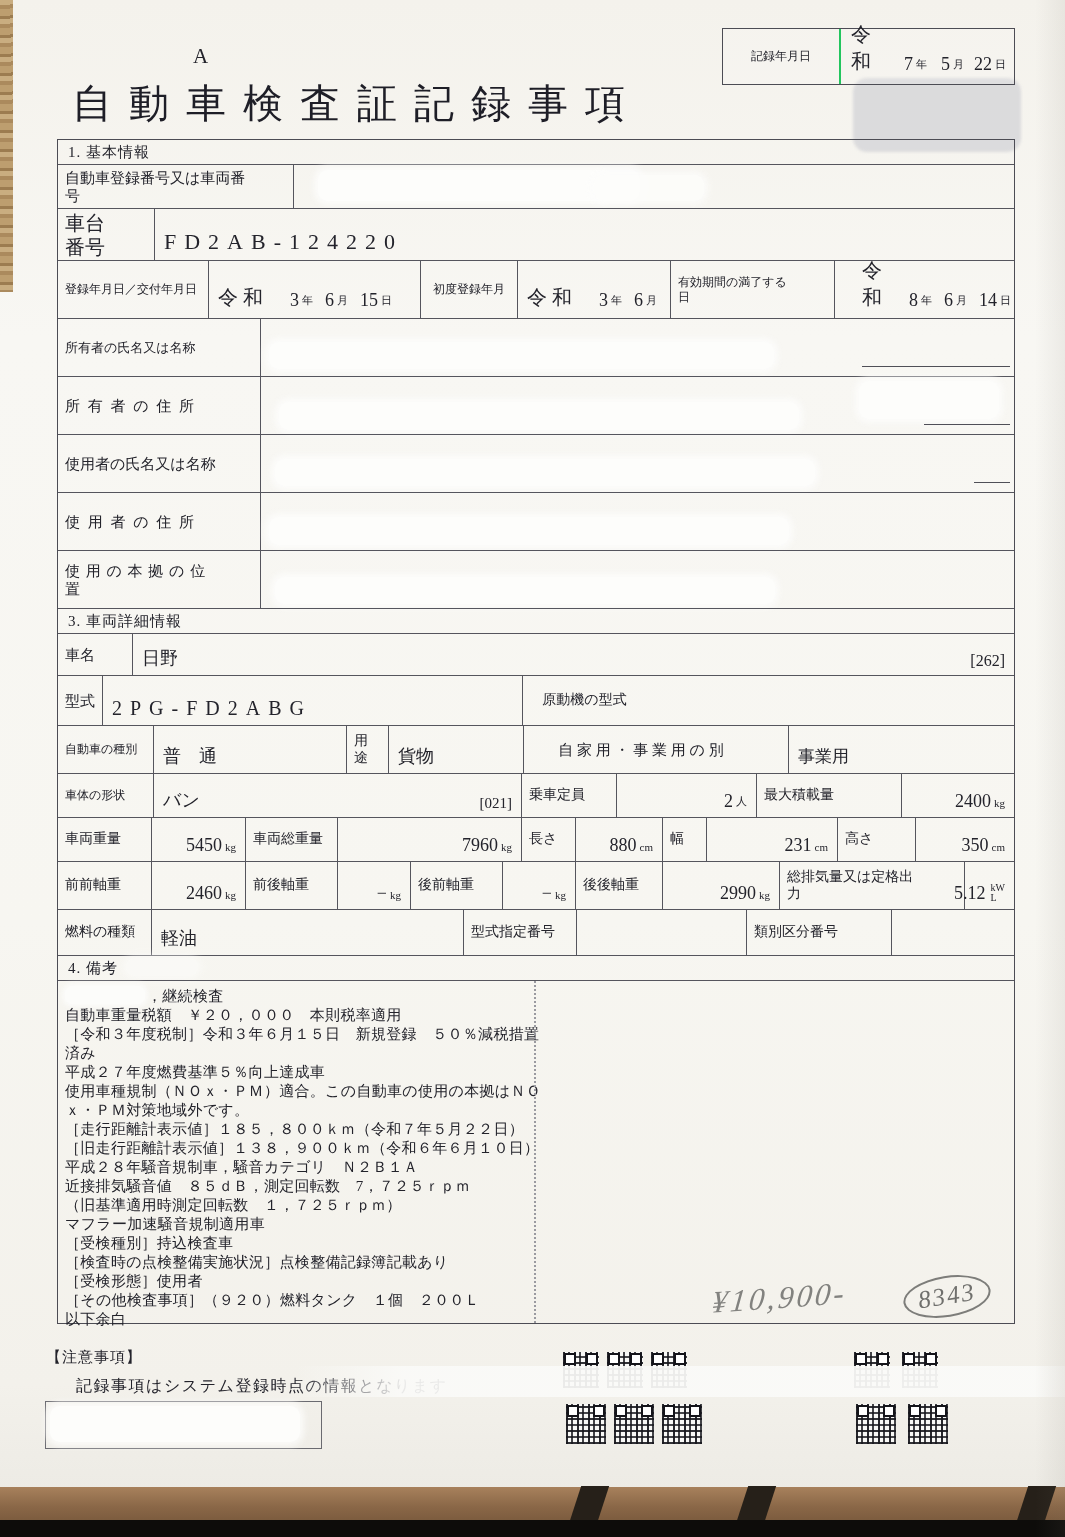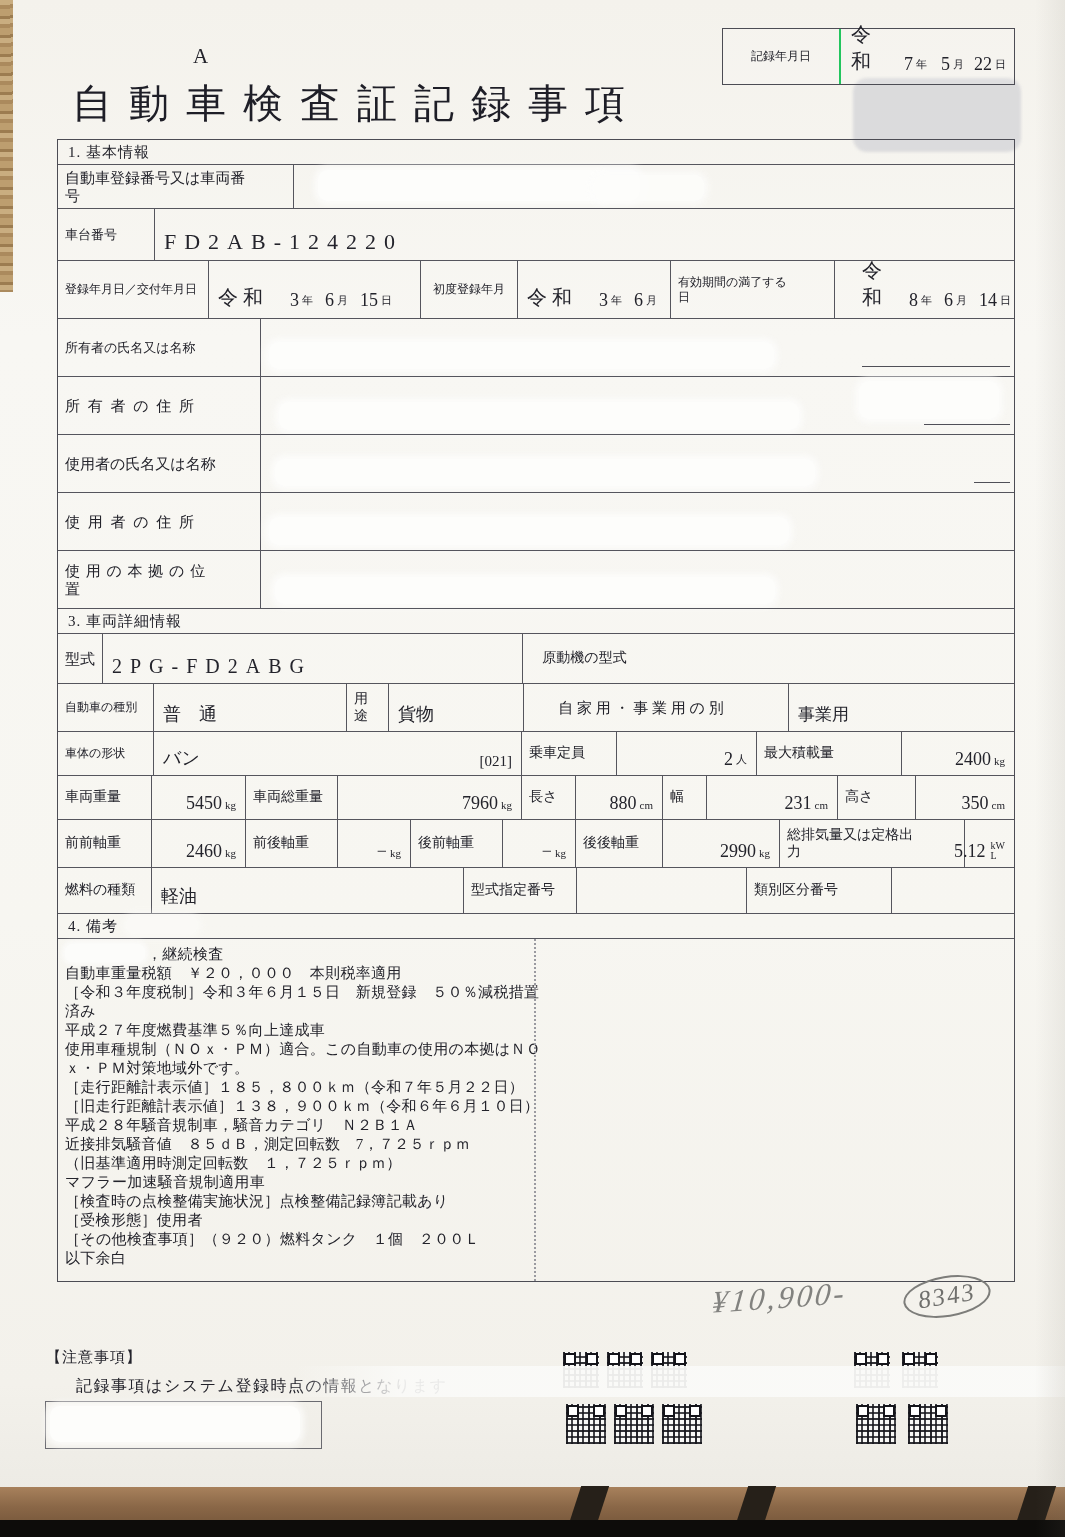--- a/index.html
+++ b/index.html
@@ -99,21 +99,21 @@
     <div class="r" style="height:44px">
       <div class="c fc lab" style="width:205px;font-size:15px">
           <span>自動車登録番号又は車両番号</span>
         </div>
       <div class="c val grow">
         <div class="blob" style="left:24px;top:5px;width:322px;height:31px"></div>
         <div class="blob" style="left:300px;top:10px;width:110px;height:26px;opacity:.9"></div>
       </div>
     </div>
     <div class="r" style="height:52px">
-      <div class="c fc lab" style="width:66px;font-size:13px">
+      <div class="c fc lab" style="width:66px;font-size:20px">
           <span>車台番号</span>
         </div>
       <div class="c val grow sp" style="font-size:22px">
           <span>FD2AB-124220</span>
         </div>
     </div>
     <div class="r" style="height:58px">
       <div class="c fc lab sm" style="width:150px">
           <span>登録年月日／交付年月日</span>
         </div>
@@ -191,20 +191,30 @@
           <span>使 用 の 本 拠 の 位 置</span>
         </div>
       <div class="c val grow">
         <div class="blob" style="left:14px;bottom:4px;width:500px;height:27px"></div>
       </div>
     </div>
 
     <div class="r sec">
         <span>3. 車両詳細情報</span>
       </div>
+    <div class="r" style="height:42px">
+      <div class="c fc lab" style="width:44px;font-size:15px">
+          <span>車名</span>
+        </div>
+      <div class="c val grow">
+        <span>日野</span>
+        <span class="grow"></span>
+        <span style="font-size:16px">[262]</span>
+      </div>
+    </div>
     <div class="r" style="height:50px">
       <div class="c fc lab" style="width:44px;font-size:15px">
           <span>型式</span>
         </div>
       <div class="c val sp" style="width:420px;font-size:20px">
           <span>2PG-FD2ABG</span>
         </div>
       <div class="c lab ctrd" style="width:124px;font-size:14px">
           <span>原動機の型式</span>
         </div>
@@ -360,20 +370,21 @@
         <div class="ln">済み</div>
         <div class="ln">平成２７年度燃費基準５％向上達成車</div>
         <div class="ln">使用車種規制（ＮＯｘ・ＰＭ）適合。この自動車の使用の本拠はＮＯ</div>
         <div class="ln">ｘ・ＰＭ対策地域外です。</div>
         <div class="ln">［走行距離計表示値］１８５，８００ｋｍ（令和７年５月２２日）</div>
         <div class="ln">［旧走行距離計表示値］１３８，９００ｋｍ（令和６年６月１０日）</div>
         <div class="ln">平成２８年騒音規制車，騒音カテゴリ　Ｎ２Ｂ１Ａ</div>
         <div class="ln">近接排気騒音値　８５ｄＢ，測定回転数　7，７２５ｒｐｍ</div>
         <div class="ln">（旧基準適用時測定回転数　１，７２５ｒｐｍ）</div>
         <div class="ln">マフラー加速騒音規制適用車</div>
+        <div class="ln">［受検種別］持込検査車</div>
         <div class="ln">［検査時の点検整備実施状況］点検整備記録簿記載あり</div>
         <div class="ln">［受検形態］使用者</div>
         <div class="ln">［その他検査事項］（９２０）燃料タンク　１個　２００Ｌ</div>
         <div class="ln">以下余白</div>
       </div>
     </div>
   </div>
 
   <div class="hand-amt">¥10,900-</div>
   <div class="hand-code">8343</div>

